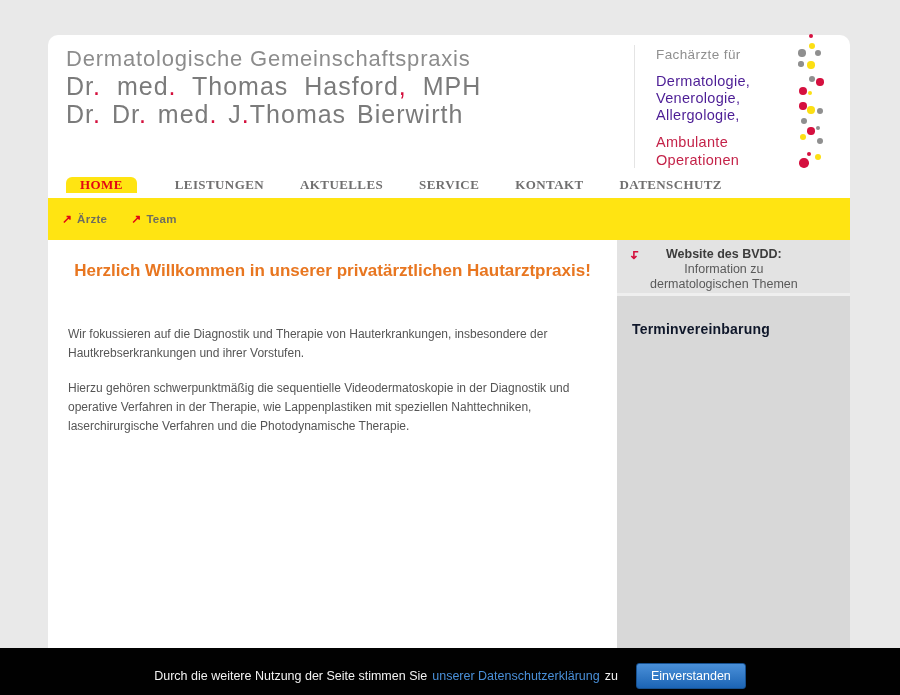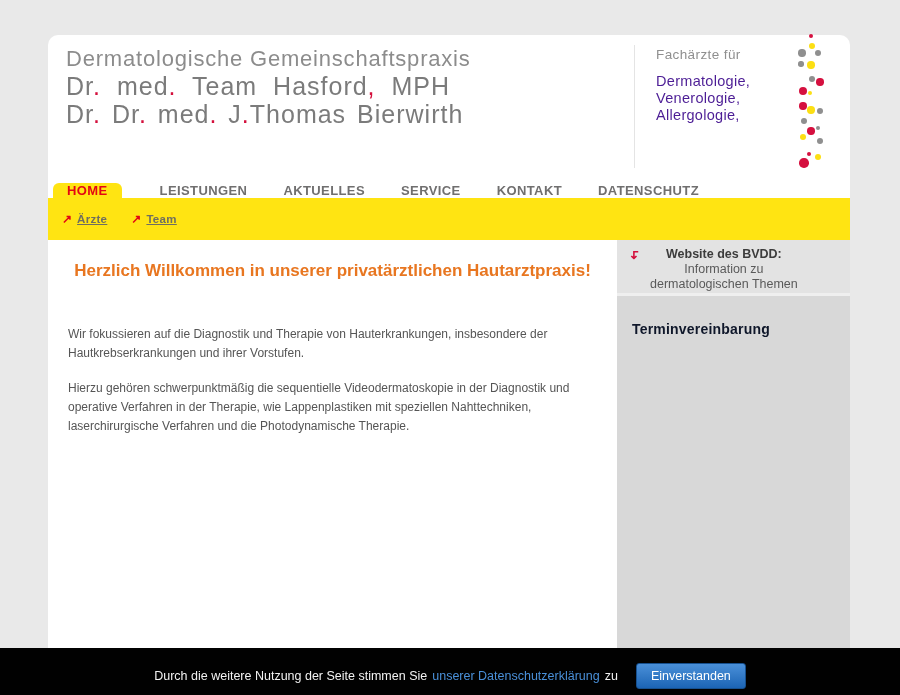--- a/index.html
+++ b/index.html
@@ -26,31 +26,31 @@
   .facharzt-title { font-size:13.5px; color:#8f8f8f; letter-spacing:0.4px; }
   .specialties { margin-top:11px; }
   .specialty { font-size:14.5px; line-height:17px; color:#4c1d95; letter-spacing:0.3px; }
   .ambulant { margin-top:9px; }
   .ambulant .specialty { color:#c42349; line-height:18px; }
 
   .dots-wrap { position:absolute; left:788px; top:28px; width:50px; height:142px; }
   .dot { position:absolute; border-radius:50%; }
 
   
-  .nav-row { position:absolute; left:48px; top:171px; width:802px; height:27px; display:flex; align-items:flex-end; padding-left:5px; }
+  .nav-row { position:absolute; left:48px; top:171px; width:802px; height:27px; display:flex; align-items:center; padding-left:18px;font-family:Liberation Serif, serif; }
   .nav-item { display:flex; align-items:center; padding:0 14px; margin-right:8px;
               font-size:13px; font-weight:bold; color:#706f6f; letter-spacing:0.4px; cursor:pointer; }
   .nav-item.active { background:#ffe412; color:#e30613; border-radius:6px 6px 0 0; margin-right:24px; }
 
   
   .subnav-bar { position:absolute; left:48px; top:198px; width:802px; height:42px; background:#ffe412; }
   .subnav-inner { display:flex; align-items:center; height:100%; padding-left:14px; }
   .subnav-item { display:flex; align-items:center; margin-right:24px; cursor:pointer; }
   .subnav-arrow { color:#e30613; font-size:12px; font-weight:bold; margin-right:5px; }
-  .subnav-label { font-size:11.5px; font-weight:bold; color:#6f6e60; letter-spacing:0.3px;text-decoration:underline; }
+  .subnav-label { font-size:11.5px; font-weight:bold; color:#6f6e60; letter-spacing:0.3px; }
 
   
   .main-col { position:absolute; left:48px; top:240px; width:569px; height:408px; background:#fff; }
   .welcome-heading { margin:20px auto 0; width:520px; text-align:center;
                      font-size:17px; font-weight:bold; color:#e87620; line-height:1.25; }
   .body-text { margin:0 20px; width:532px; font-size:12px; color:#555; line-height:1.6; }
   .body-text.p1 { margin-top:44px; }
   .body-text.p2 { margin-top:15px; }
 
   
@@ -76,32 +76,36 @@
 </style>
 </head>
 <body>
 
 <div id="page">
 
   <div class="white-box"></div>
 
   <div class="logo-block">
     <div class="logo-line1">Dermatologische Gemeinschaftspraxis</div>
-    <div class="logo-line2"><span>Dr</span><span class="seg-red">.</span><span> med</span><span class="seg-red">.</span><span> Team Hasford</span><span class="seg-red">,</span><span> MPH</span></div>
+    <div class="logo-line2"><span>Dr</span><span class="seg-red">.</span><span> med</span><span class="seg-red">.</span><span> Thomas Hasford</span><span class="seg-red">,</span><span> MPH</span></div>
     <div class="logo-line3"><span>Dr</span><span class="seg-red">.</span><span> Dr</span><span class="seg-red">.</span><span> med</span><span class="seg-red">.</span><span> J</span><span class="seg-red">.</span><span>Thomas Bierwirth</span></div>
   </div>
 
   <div class="header-divider"></div>
 
   <div class="facharzt-block">
     <div class="facharzt-title">Fachärzte für</div>
     <div class="specialties">
       <div class="specialty">Dermatologie,</div>
       <div class="specialty">Venerologie,</div>
       <div class="specialty">Allergologie,</div>
+    </div>
+    <div class="ambulant">
+      <div class="specialty">Ambulante</div>
+      <div class="specialty">Operationen</div>
     </div>
   </div>
 
   <div class="dots-wrap">
       <div class="dot" style="left: 20.7px; top: 5.7px; height: 4.6px; width: 4.6px; background: rgb(213, 16, 63);"></div>
       <div class="dot" style="left: 20.7px; top: 14.7px; height: 6.6px; width: 6.6px; background: rgb(252, 223, 19);"></div>
       <div class="dot" style="left: 10.3px; top: 21.3px; height: 7.4px; width: 7.4px; background: rgb(143, 143, 143);"></div>
       <div class="dot" style="left: 26.7px; top: 21.7px; height: 6.6px; width: 6.6px; background: rgb(143, 143, 143);"></div>
       <div class="dot" style="left: 10.3px; top: 33.3px; height: 5.4px; width: 5.4px; background: rgb(143, 143, 143);"></div>
       <div class="dot" style="left: 19.3px; top: 33.3px; height: 7.4px; width: 7.4px; background: rgb(252, 223, 19);"></div>

